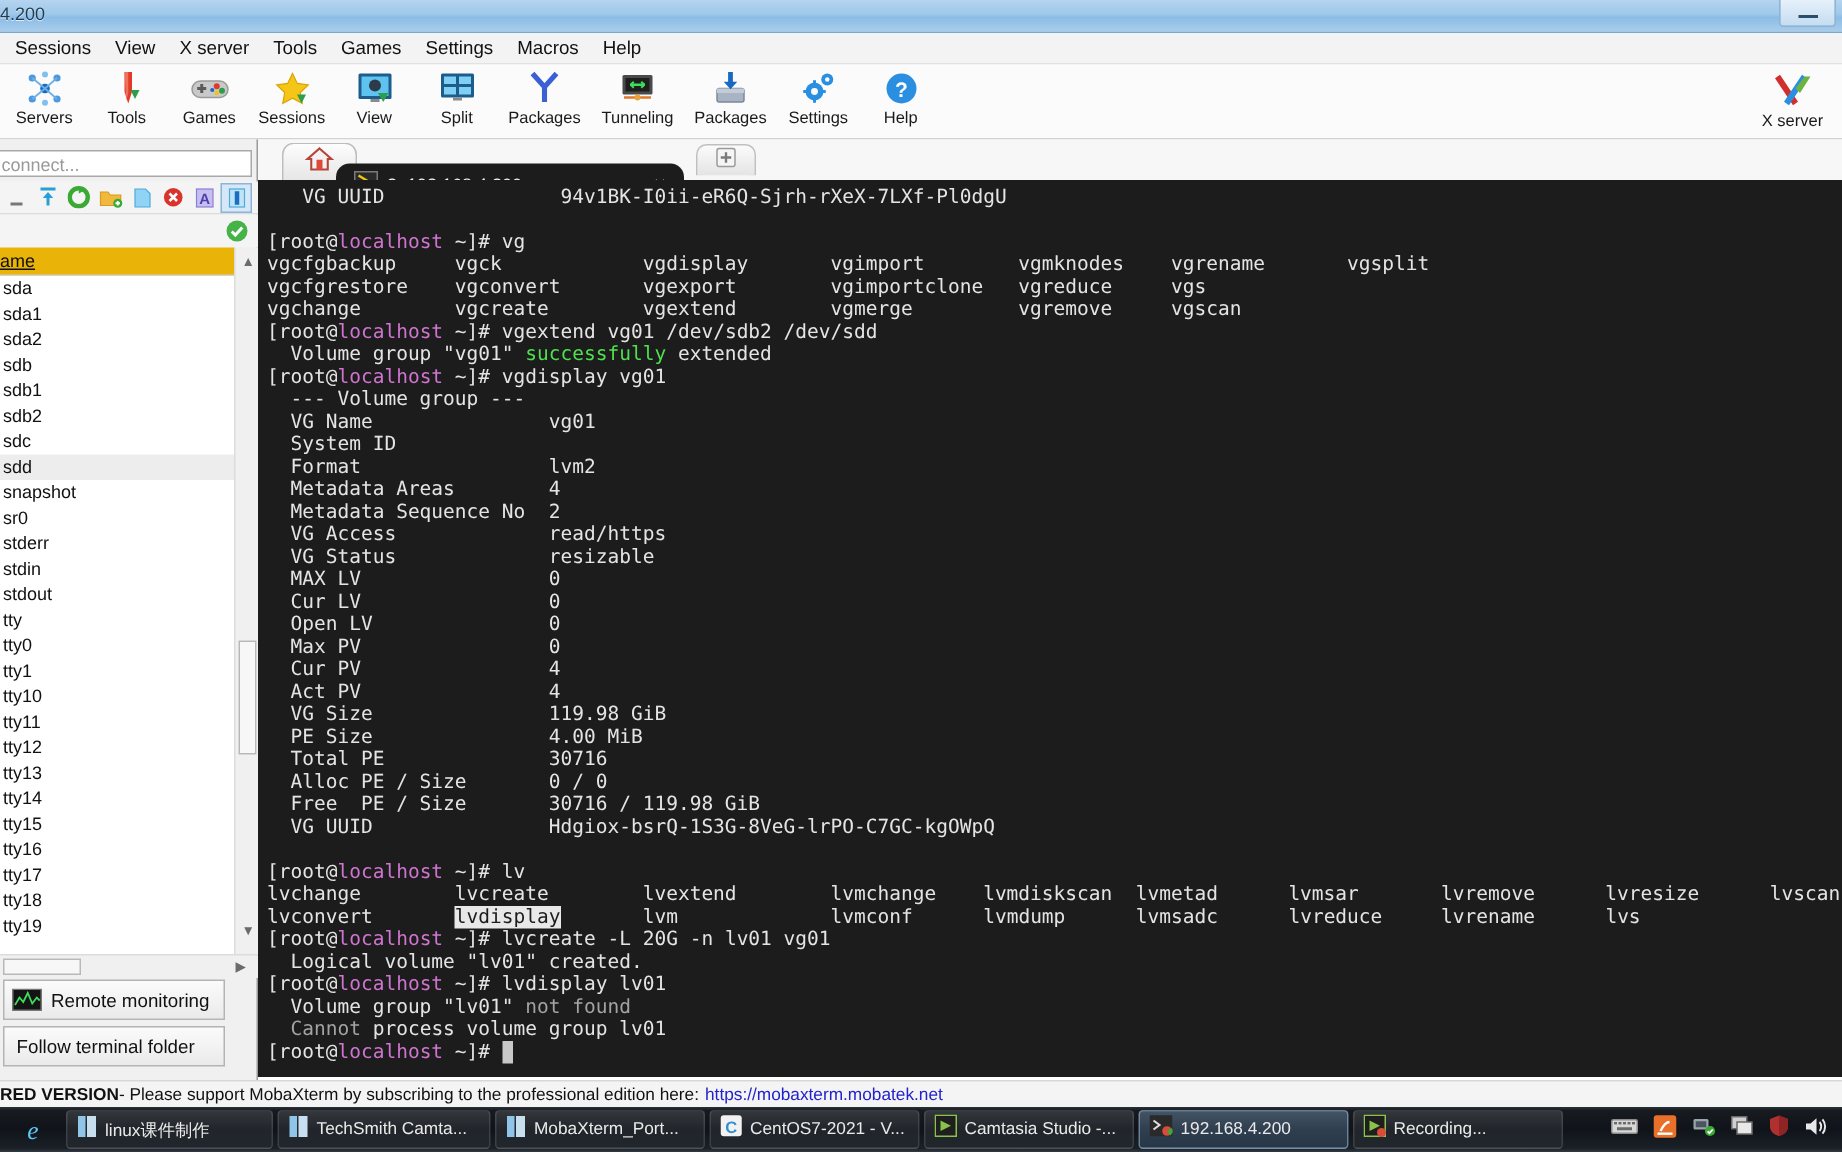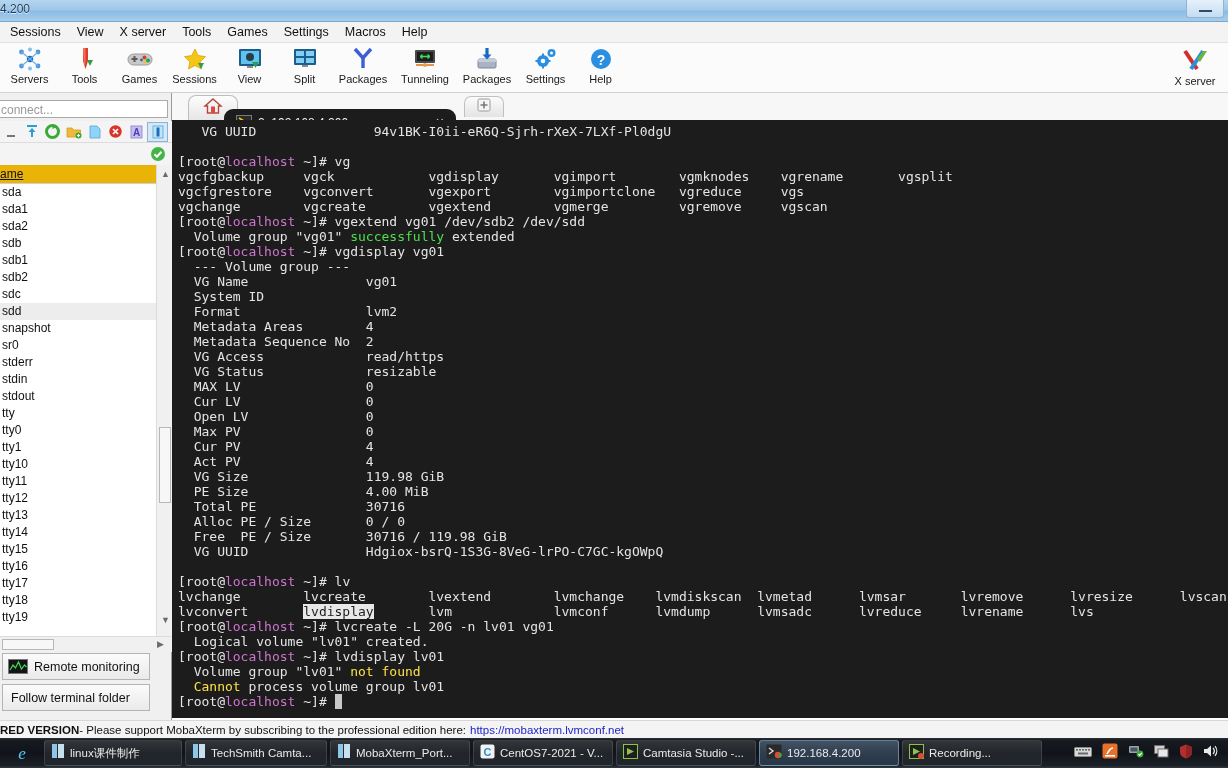--- a/index.html
+++ b/index.html
@@ -142,21 +142,21 @@
     position: absolute; left: 172px; top: 120px; width: 1136px; height: 598px;
     background: #1c1c1c; padding: 4px 0 0 6px; overflow: hidden;
   }
   .term-line {
     font-family: "DejaVu Sans Mono", monospace; font-size: 13px; line-height: 15px;
     color: #d6d6d6; white-space: pre;
   }
   .c-white { color: #e4e4e4; }
   .c-magenta { color: #cf74cf; }
   .c-green { color: #4ee04e; }
-  .c-yellow { color: #fde047; }
+  .c-yellow { color: #a3a3a3; }
   .c-hl { background: #e8e8e8; color: #1c1c1c; }
   .cursor { background: #c8c8c8; color: #1c1c1c; }
 
   
   .statusbar {
     position: absolute; left: 0; top: 720px; width: 1228px; height: 18px;
     background: #f4f4f4; border-top: 1px solid #d7d7d7;
     font-size: 11.5px; color: #111; display: flex; align-items: center; padding-left: 0px;
   }
   .statusbar b { font-weight: bold; }
@@ -562,21 +562,21 @@
         <div class="term-line"><span class="c-white">  Volume group "lv01" </span><span class="c-yellow">not found</span></div>
         <div class="term-line"><span class="c-white">  </span><span class="c-yellow">Cannot</span><span class="c-white"> process volume group lv01</span></div>
         <div class="term-line"><span class="c-white">[root@</span><span class="c-magenta">localhost</span><span class="c-white"> ~]# </span><span class="cursor"> </span></div>
       </div>
 
   </div>
 
   <div class="statusbar">
     <b>RED VERSION</b>
     <span> -  Please support MobaXterm by subscribing to the professional edition here:</span>
-    <a href="#">https://mobaxterm.lvmconf.net</a>
+    <a href="#">https://mobaxterm.mobatek.net</a>
   </div>
 
   <div class="taskbar">
     <div class="tk-ie">
       <svg width="22" height="22" viewBox="0 0 22 22">
         <text x="11" y="17" font-family="Liberation Serif, serif" font-size="17" font-style="italic" fill="#5bc8f5" text-anchor="middle">e</text>
       </svg>
     </div>
 
     <div class="tk-item" style="width:138px;">

